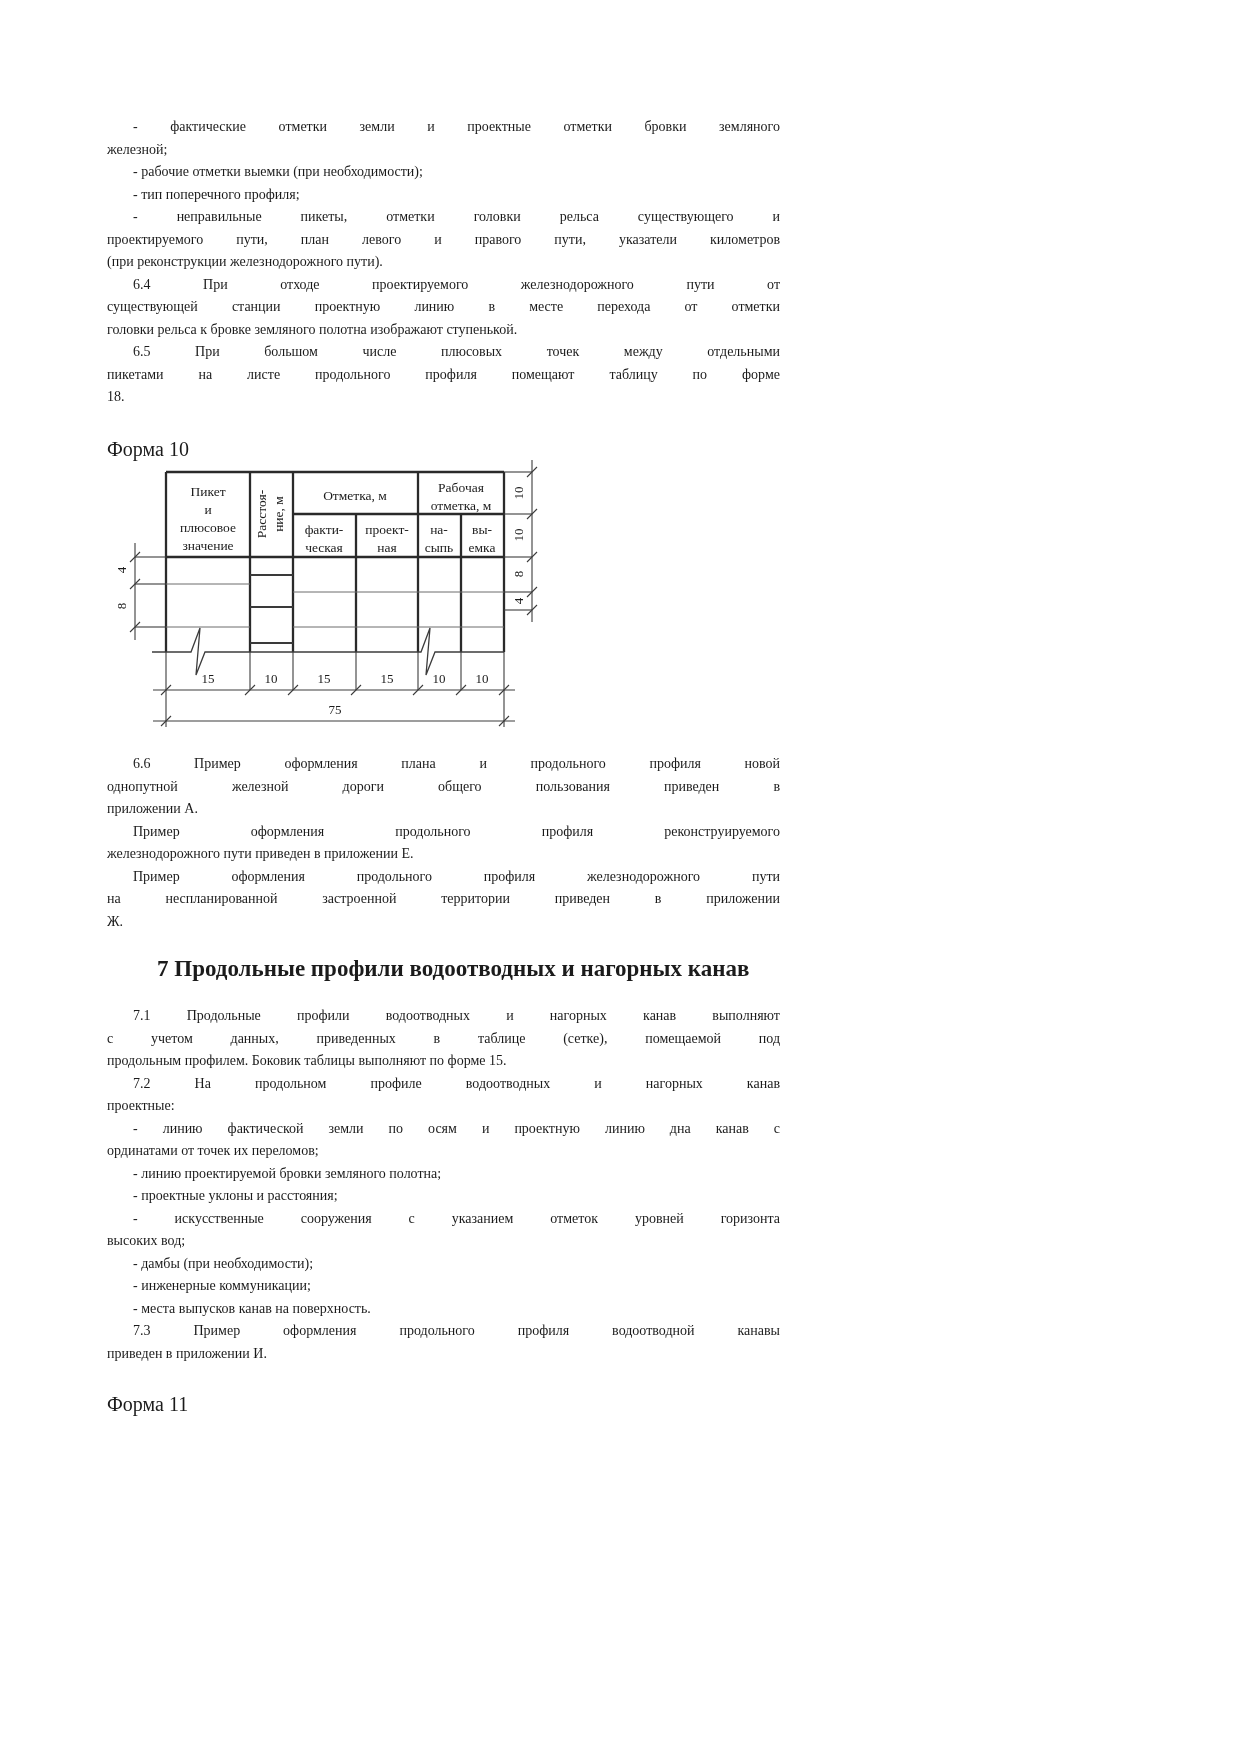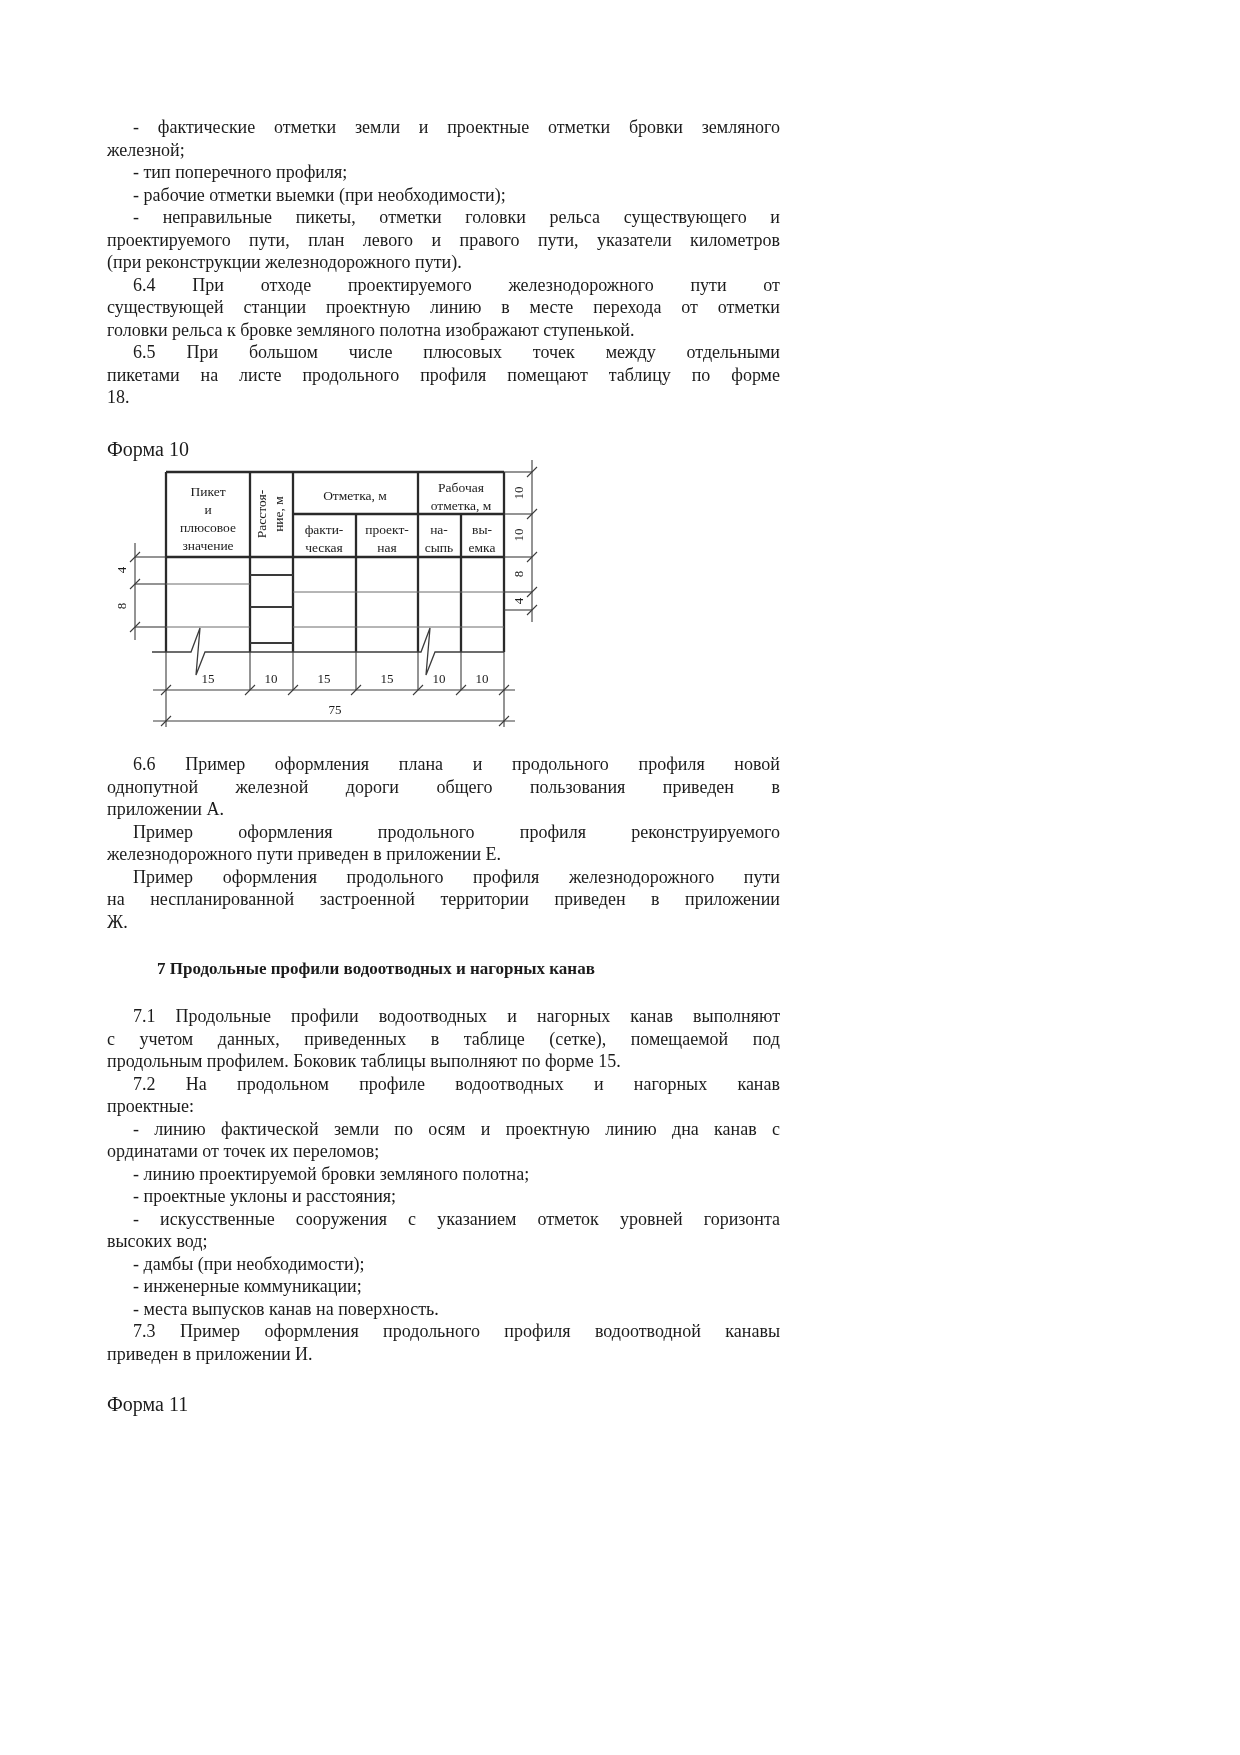--- a/index.html
+++ b/index.html
@@ -1,45 +1,45 @@
 <!DOCTYPE html>
 <html><head>
 <meta charset="utf-8">
 <style>
   html,body{margin:0;padding:0;background:#ffffff;}
   .page{position:relative;width:1240px;height:1755px;background:#ffffff;
         font-family:"Liberation Serif","DejaVu Serif",serif;color:#1b1b1b;overflow:hidden;}
   .content{position:absolute;left:107px;top:0;width:673px;height:100%;}
-  .block{position:absolute;left:0;width:673px;font-size:18px;line-height:22.5px;}
+  .block{position:absolute;left:0;width:673px;font-size:14px;line-height:22.5px;}
   .ln{white-space:normal;}
   .ln.just{text-align:justify;text-align-last:justify;}
   .ln:not(.just){text-align:left;}
   .ln.ind{text-indent:26px;}
   .form-label{position:absolute;left:0;font-size:20px;line-height:22.5px;}
-  .heading{position:absolute;left:50px;margin:0;font-size:17px;line-height:22.5px;font-weight:bold;}
+  .heading{position:absolute;left:50px;margin:0;font-size:23px;line-height:22.5px;font-weight:bold;}
   .figure{position:absolute;left:95px;top:440px;}
   .figure text{font-size:13.5px;fill:#1b1b1b;}
   .figure text.dimnum{font-size:13px;}
   .tk{stroke:#2a2a2a;stroke-width:2.3;}      
   .tm{stroke:#3a3a3a;stroke-width:1.9;}      
   .tl{stroke:#6d6d6d;stroke-width:1;}        
   .dm{stroke:#3c3c3c;stroke-width:1.1;}      
   .bz{stroke:#3c3c3c;stroke-width:1.3;fill:none;} 
 </style>
 </head>
 <body>
 
 <div class="page">
 
   <div class="content">
     <div class="block" style="top:116px">
         <div class="ln ind just">- фактические отметки земли и проектные отметки бровки земляного</div>
         <div class="ln">железной;</div>
+        <div class="ln ind">- рабочие отметки выемки (при необходимости);</div>
         <div class="ln ind">- тип поперечного профиля;</div>
-        <div class="ln ind">- рабочие отметки выемки (при необходимости);</div>
         <div class="ln ind just">- неправильные пикеты, отметки головки рельса существующего и</div>
         <div class="ln just">проектируемого пути, план левого и правого пути, указатели километров</div>
         <div class="ln">(при реконструкции железнодорожного пути).</div>
         <div class="ln ind just">6.4 При отходе проектируемого железнодорожного пути от</div>
         <div class="ln just">существующей станции проектную линию в месте перехода от отметки</div>
         <div class="ln">головки рельса к бровке земляного полотна изображают ступенькой.</div>
         <div class="ln ind just">6.5 При большом числе плюсовых точек между отдельными</div>
         <div class="ln just">пикетами на листе продольного профиля помещают таблицу по форме</div>
         <div class="ln">18.</div>
       </div>

